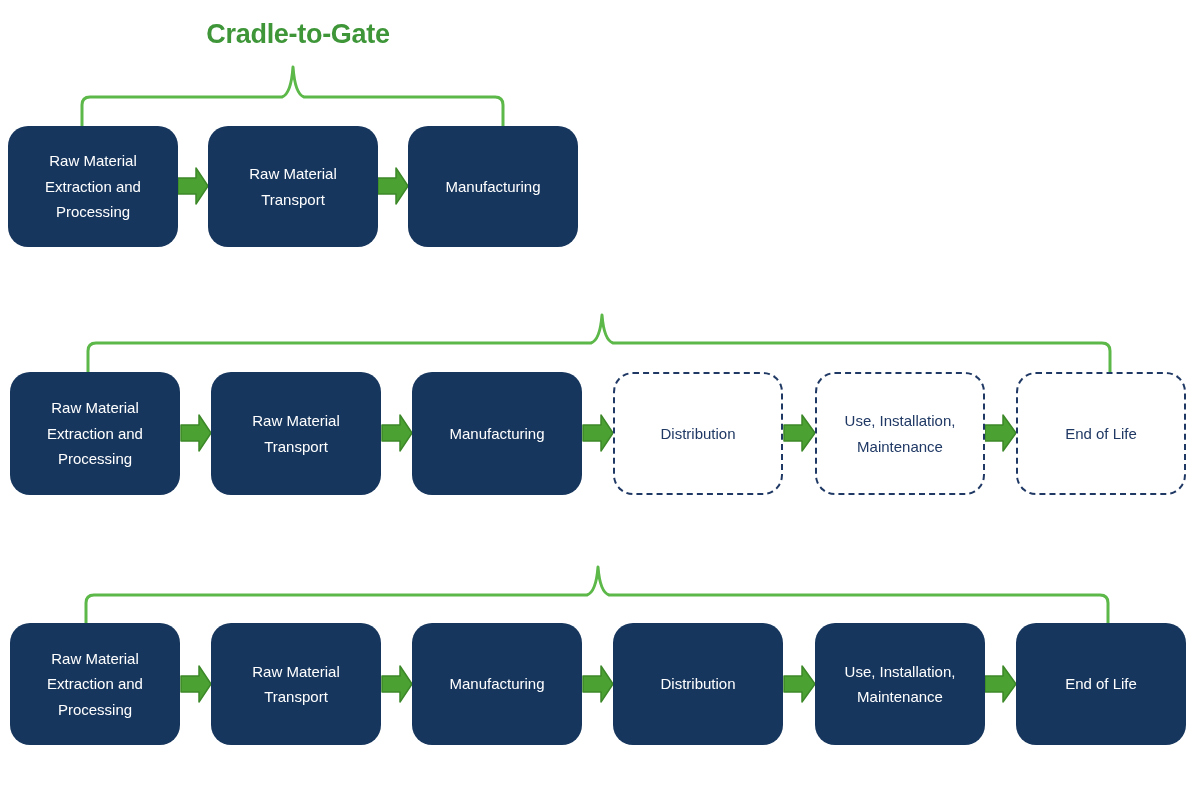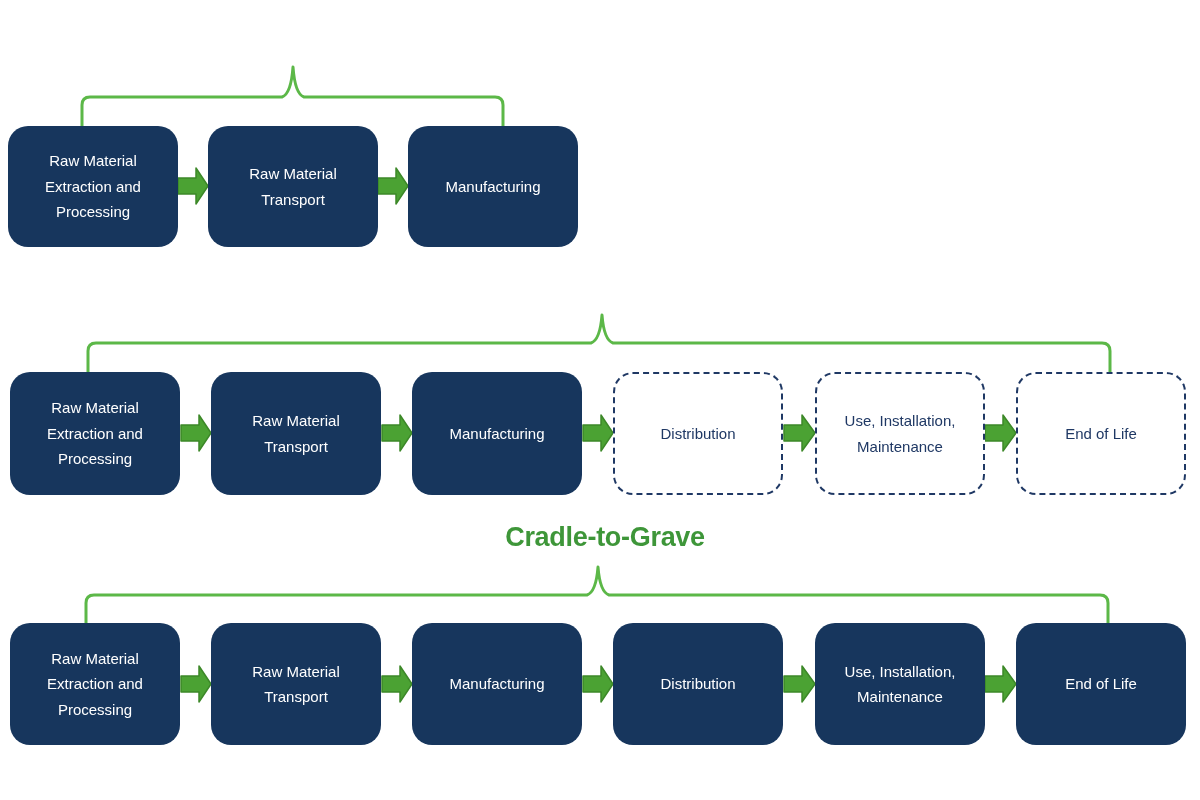--- a/index.html
+++ b/index.html
@@ -89,34 +89,34 @@
     <polygon class="flow-arrow" points="784,425 802,425 802,415 815,433 802,451 802,441 784,441"></polygon>
     <polygon class="flow-arrow" points="985,425 1003,425 1003,415 1016,433 1003,451 1003,441 985,441"></polygon>
 
     <polygon class="flow-arrow" points="181,676 199,676 199,666 211,684 199,702 199,692 181,692"></polygon>
     <polygon class="flow-arrow" points="382,676 400,676 400,666 412,684 400,702 400,692 382,692"></polygon>
     <polygon class="flow-arrow" points="583,676 601,676 601,666 613,684 601,702 601,692 583,692"></polygon>
     <polygon class="flow-arrow" points="784,676 802,676 802,666 815,684 802,702 802,692 784,692"></polygon>
     <polygon class="flow-arrow" points="985,676 1003,676 1003,666 1016,684 1003,702 1003,692 985,692"></polygon>
   </svg>
 
+  <div class="row-title" style="left:298px; top:19px;">Cradle-to-Gate</div>
 
   <div class="stage-box solid" style="left:8px;   top:126px; height:121px;">Raw Material Extraction and Processing</div>
   <div class="stage-box solid" style="left:208px; top:126px; height:121px;">Raw Material Transport</div>
   <div class="stage-box solid" style="left:408px; top:126px; height:121px;">Manufacturing</div>
 
 
   <div class="stage-box solid" style="left:10px;   top:372px; height:123px;">Raw Material Extraction and Processing</div>
   <div class="stage-box solid" style="left:211px;  top:372px; height:123px;">Raw Material Transport</div>
   <div class="stage-box solid" style="left:412px;  top:372px; height:123px;">Manufacturing</div>
   <div class="stage-box dashed" style="left:613px; top:372px; height:123px;">Distribution</div>
   <div class="stage-box dashed" style="left:815px; top:372px; height:123px;">Use, Installation, Maintenance</div>
   <div class="stage-box dashed" style="left:1016px; top:372px; height:123px;">End of Life</div>
 
-  <div class="row-title" style="left:605px; top:522px;">Cradle-to-Grave</div>
 
   <div class="stage-box solid" style="left:10px;   top:623px; height:122px;">Raw Material Extraction and Processing</div>
   <div class="stage-box solid" style="left:211px;  top:623px; height:122px;">Raw Material Transport</div>
   <div class="stage-box solid" style="left:412px;  top:623px; height:122px;">Manufacturing</div>
   <div class="stage-box solid" style="left:613px;  top:623px; height:122px;">Distribution</div>
   <div class="stage-box solid" style="left:815px;  top:623px; height:122px;">Use, Installation, Maintenance</div>
   <div class="stage-box solid" style="left:1016px; top:623px; height:122px;">End of Life</div>
 
 </div>
 

